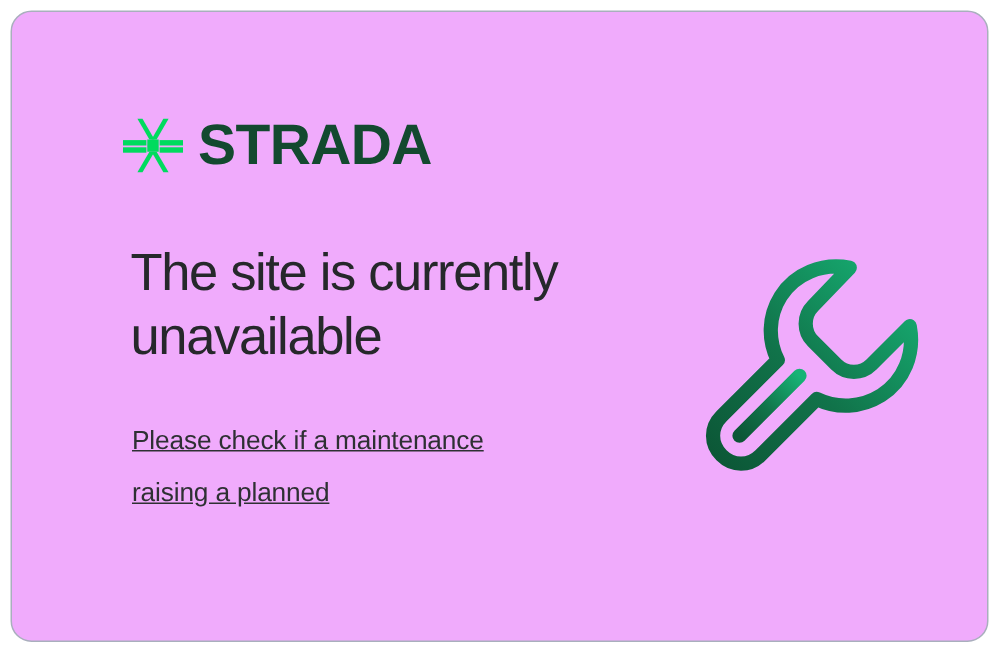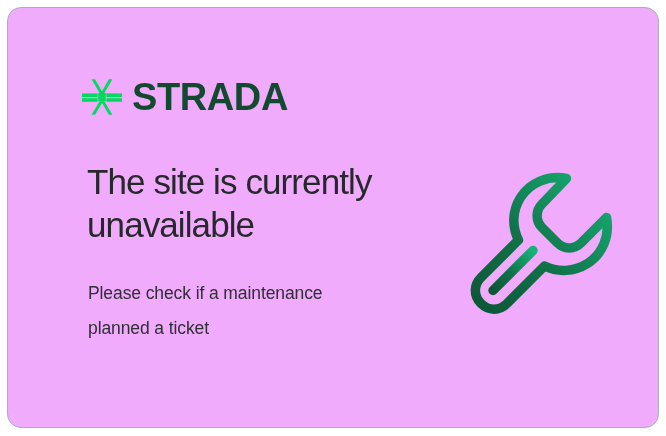--- a/index.html
+++ b/index.html
@@ -80,21 +80,21 @@
     left: 80px;
     top: 268px;
     width: 320px;
     font-size: 17.5px;
     font-weight: normal;
     line-height: 2.02;
     letter-spacing: -0.1px;
     color: #2e3033;
   }
 
-  .body-copy .line { display: block; white-space: nowrap; }
+  .body-copy .line { display: block; white-space: nowrap; text-decoration: underline; }
 
   
   .illustration {
     position: absolute;
     left: 455px;
     top: 158px;
     width: 158px;
     height: 152px;
   }
 
@@ -130,21 +130,21 @@
           </g>
         </svg>
       </span>
       <span class="brand-word">STRADA</span>
     </div>
 
     <h1 class="headline">The site is currently unavailable</h1>
 
     <p class="body-copy">
       <span class="line">Please check if a maintenance</span>
-      <span class="line">planned a ticket</span>
+      <span class="line">raising a planned</span>
     </p>
 
     <div class="illustration">
       <svg viewBox="0 0 158 152" xmlns="http://www.w3.org/2000/svg" aria-hidden="true">
         <defs>
           <linearGradient id="wrenchGrad" x1="0" y1="1" x2="1" y2="0">
             <stop offset="0%" stop-color="#0c5636"></stop>
             <stop offset="45%" stop-color="#11734a"></stop>
             <stop offset="100%" stop-color="#17b376"></stop>
           </linearGradient>

